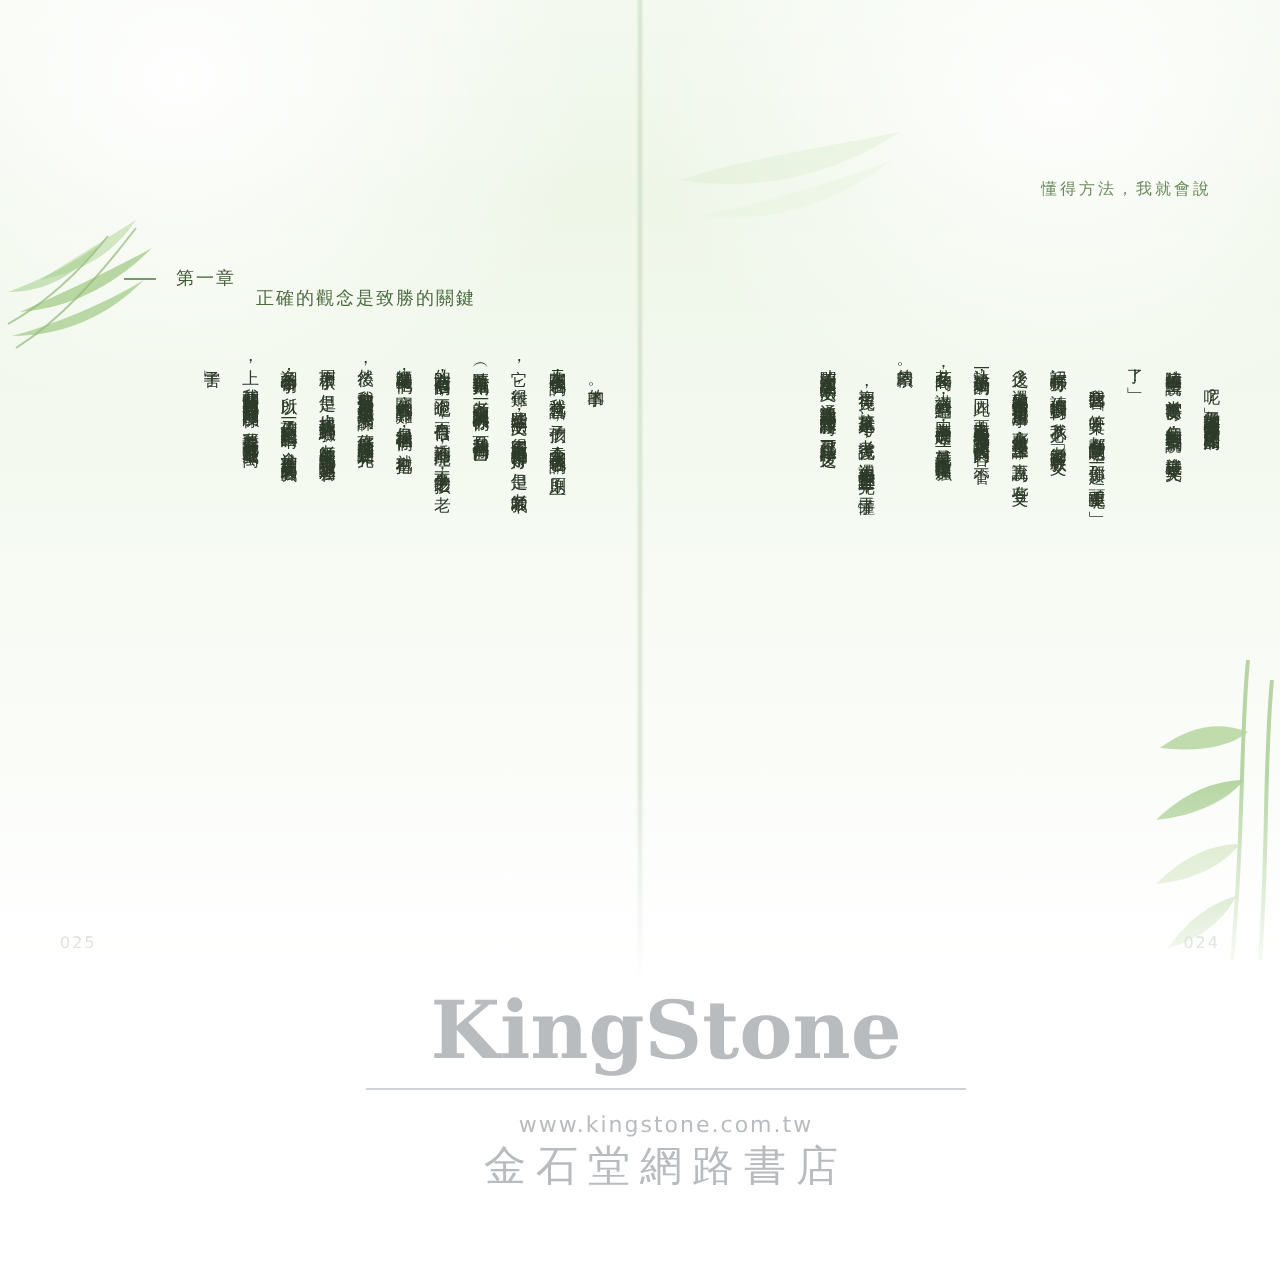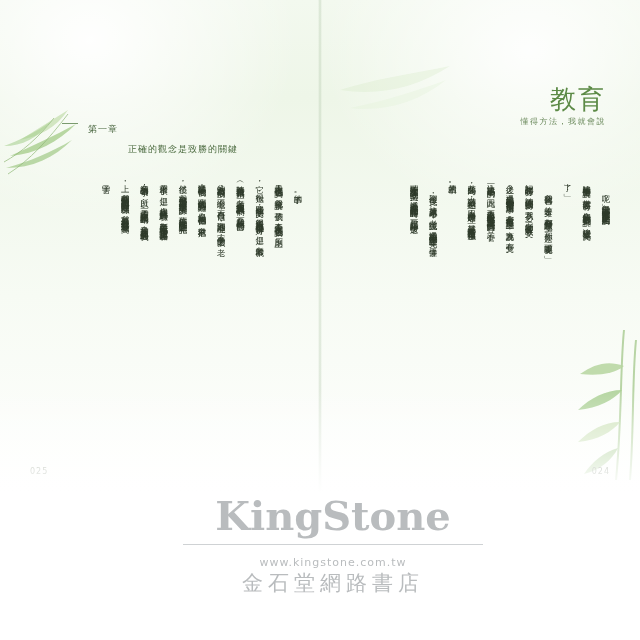--- a/index.html
+++ b/index.html
@@ -77,20 +77,21 @@
   #bamboo-topleft { left: 2px; top: 96px; opacity: 0.85; }
   #bamboo-right   { right: 0px; top: 330px; opacity: 0.8; }
   #bamboo-topright{ right: 150px; top: 60px; opacity: 0.5; }
 
   
   #chapter-bar {
     position: absolute;
     left: 62px;
     top: 123px;
     display: flex;
+    align-items: center;
     gap: 10px;
   }
   #chapter-bar .rule {
     width: 16px;
     height: 1px;
     background: #7a9a6e;
   }
   #chapter-bar .ch-num {
     font-size: 9px;
     color: #3f5d35;
@@ -253,21 +254,20 @@
 
     <div id="gutter"></div>
 
     <div id="chapter-bar">
       <span class="rule"></span>
       <span class="ch-num">第一章</span>
       <span class="ch-title">正確的觀念是致勝的關鍵</span>
     </div>
 
     <div id="brand">
-      <div class="brand-title">教育</div>
       <div class="brand-sub">懂得方法，我就會說</div>
     </div>
 
     <div class="page-text" id="left-page-text">
       <div class="vcol indent">的事了。</div>
       <div class="vcol">天趣上關係也名詞，我就會說：「孩子們，今天要上關係也名詞，原則上，</div>
       <div class="vcol">它，很難，這些國字的文法，很多國三生都不見得學得好，但是，老師我不</div>
       <div class="vcol">（這時要自我推銷：「老師一定會很認真的教你們，而且我相信你們自己</div>
       <div class="vcol">的方法超有自信的，不過呢，再有自信，透到不能理，不事之的孩子，老</div>
       <div class="vcol">師還是要帶他們，關係代名詞有點難，但是我相信你們，就會把不</div>

